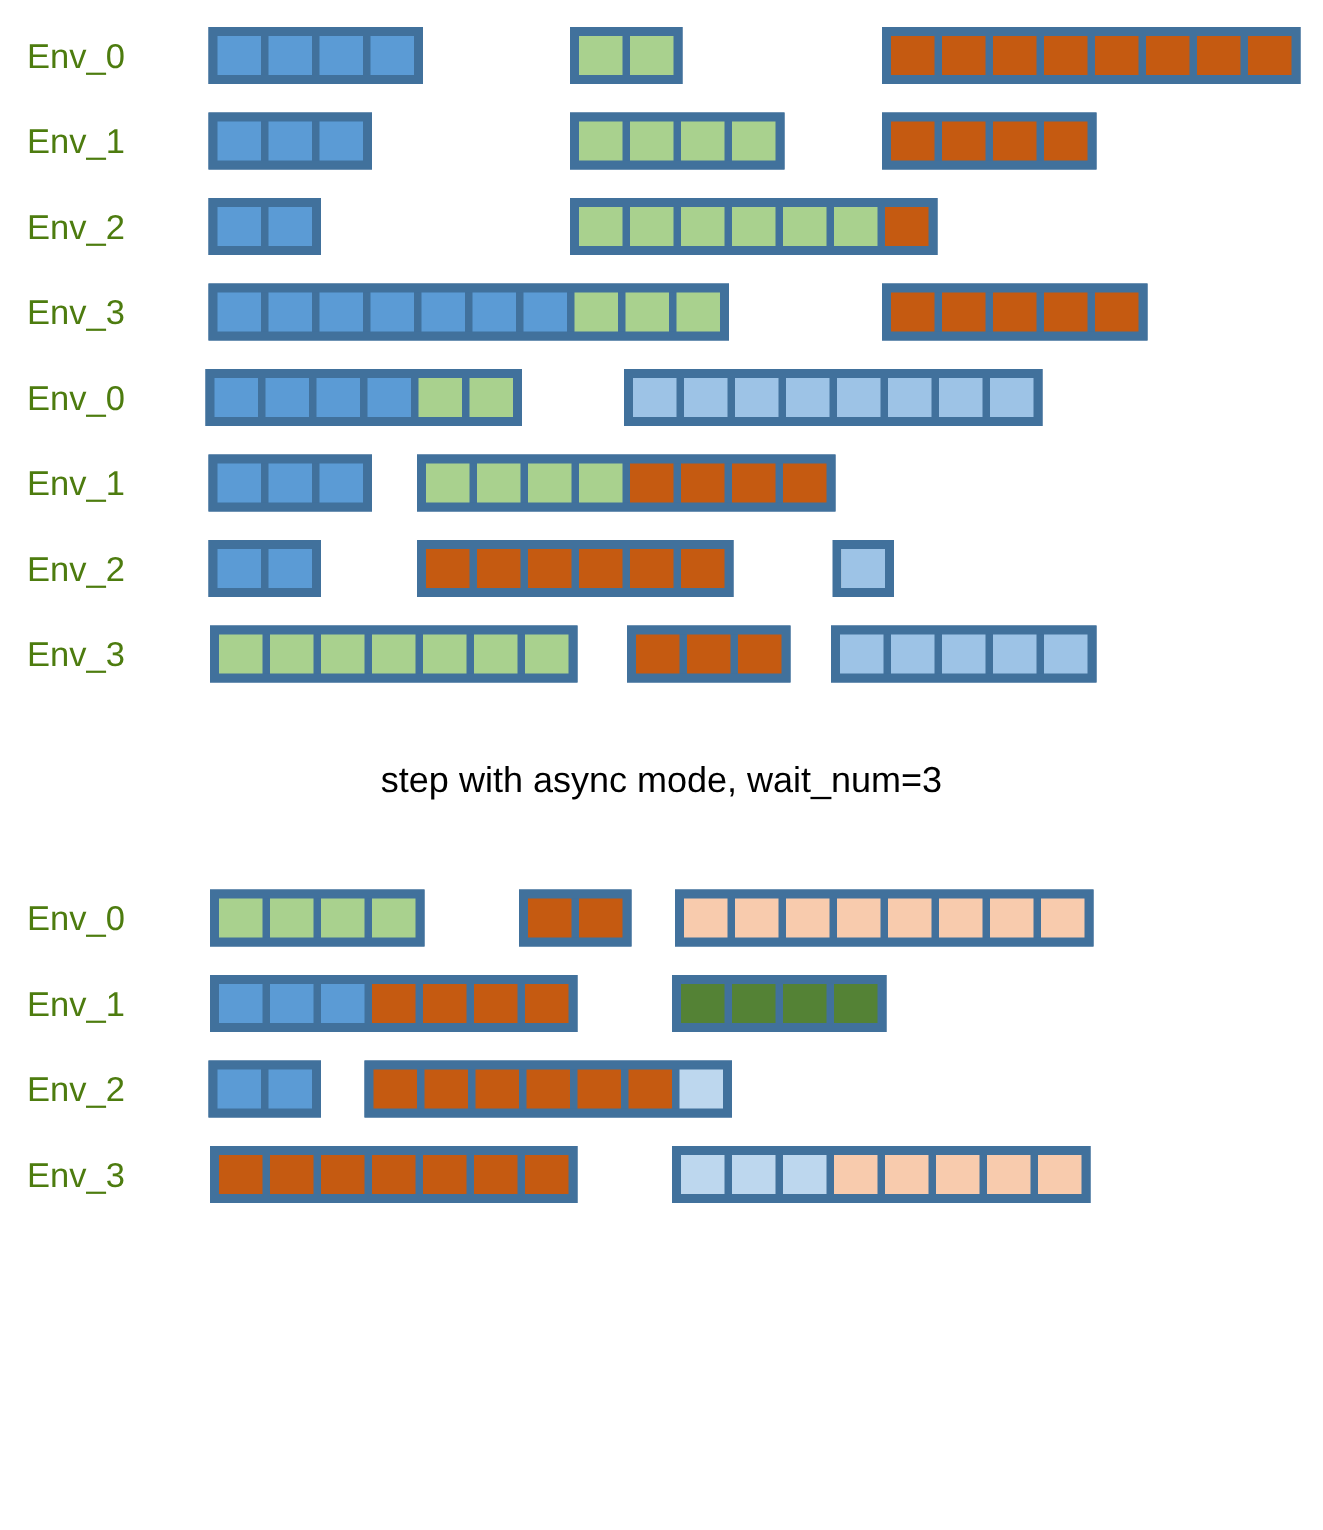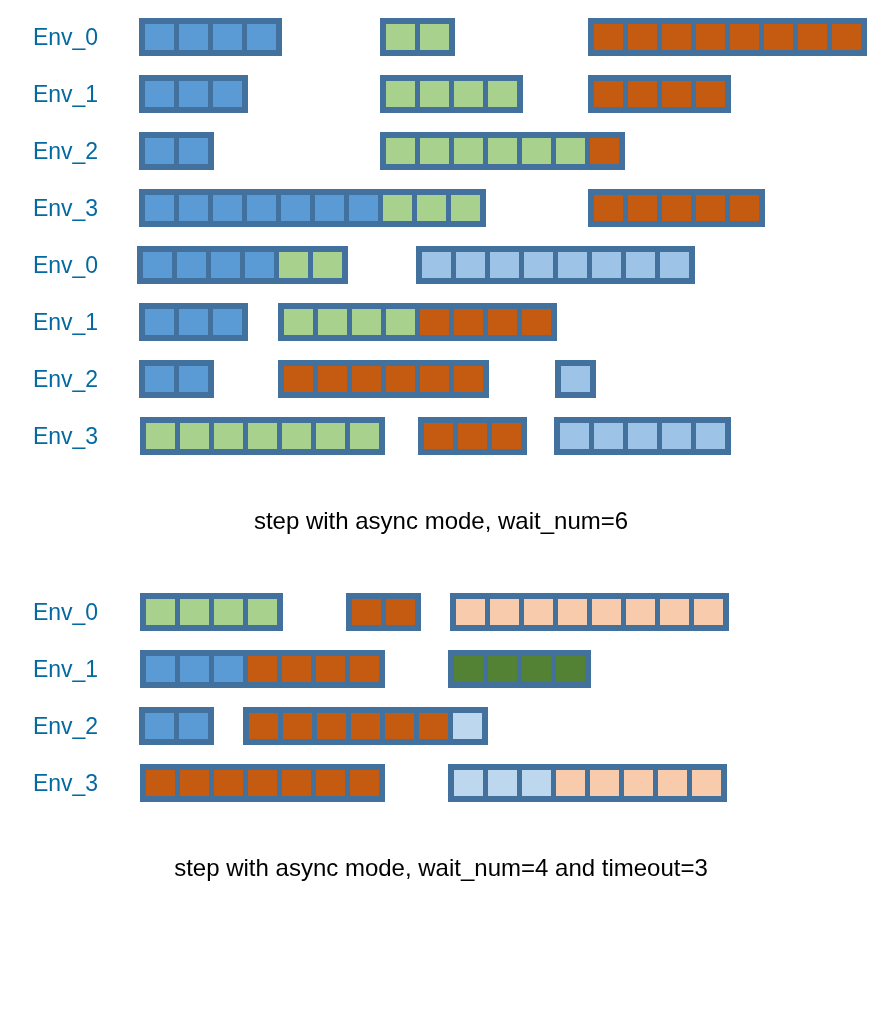--- a/index.html
+++ b/index.html
@@ -19,23 +19,22 @@
     height: 38px;
     margin-bottom: 19px;
   }
   .env-label {
     position: absolute;
     left: 18px;
     top: 0;
     width: 95px;
     line-height: 38px;
     font-size: 23px;
-    color: #0369a1;
+    color: #4d7c0f;
     white-space: nowrap;
-    text-align: center;
   }
   .bar {
     position: absolute;
     top: 0;
     height: 38px;
     box-sizing: border-box;
     border: 6px solid #41719c;
     background: #41719c;
     display: flex;
     gap: 5px;
@@ -218,21 +217,21 @@
           <div class="cell" style="background: rgb(197, 90, 17);"></div>
         </div>
         <div class="bar" style="left: 554px; width: 177px;">
           <div class="cell" style="background: rgb(157, 195, 230);"></div>
           <div class="cell" style="background: rgb(157, 195, 230);"></div>
           <div class="cell" style="background: rgb(157, 195, 230);"></div>
           <div class="cell" style="background: rgb(157, 195, 230);"></div>
           <div class="cell" style="background: rgb(157, 195, 230);"></div>
         </div>
       </div>
-      <div class="caption">step with async mode, wait_num=6</div>
+      <div class="caption">step with async mode, wait_num=3</div>
     </div>
     <div class="panel">
       <div class="row">
         <span class="env-label">Env_0</span>
         <div class="bar" style="left: 140px; width: 143px;">
           <div class="cell" style="background: rgb(169, 209, 142);"></div>
           <div class="cell" style="background: rgb(169, 209, 142);"></div>
           <div class="cell" style="background: rgb(169, 209, 142);"></div>
           <div class="cell" style="background: rgb(169, 209, 142);"></div>
         </div>
@@ -300,15 +299,14 @@
           <div class="cell" style="background: rgb(189, 215, 238);"></div>
           <div class="cell" style="background: rgb(189, 215, 238);"></div>
           <div class="cell" style="background: rgb(189, 215, 238);"></div>
           <div class="cell" style="background: rgb(248, 203, 173);"></div>
           <div class="cell" style="background: rgb(248, 203, 173);"></div>
           <div class="cell" style="background: rgb(248, 203, 173);"></div>
           <div class="cell" style="background: rgb(248, 203, 173);"></div>
           <div class="cell" style="background: rgb(248, 203, 173);"></div>
         </div>
       </div>
-      <div class="caption">step with async mode, wait_num=4 and timeout=3</div>
     </div>
   </div>
 
 </body></html>

